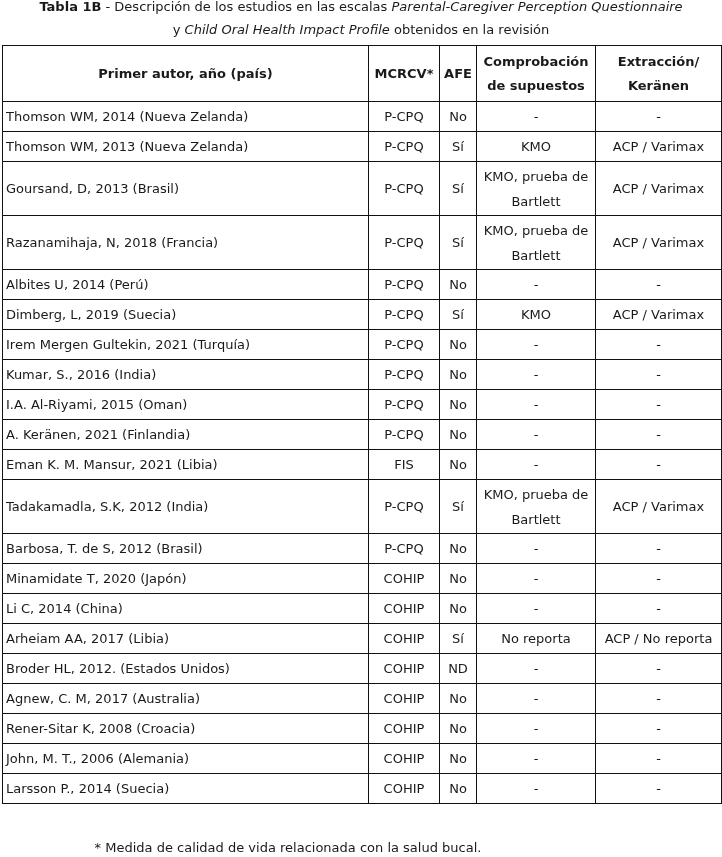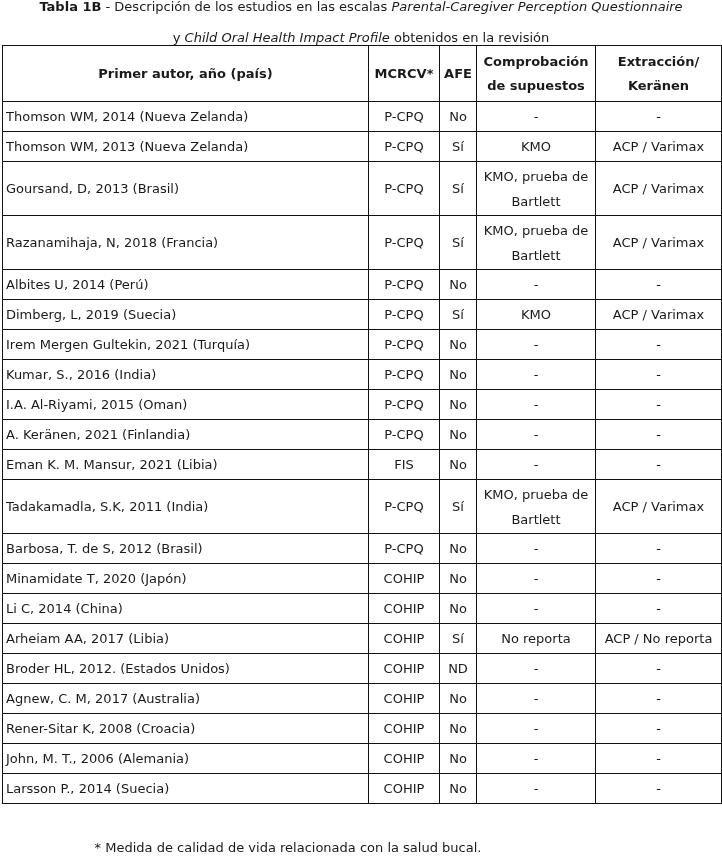--- a/index.html
+++ b/index.html
@@ -1,20 +1,20 @@
 <!DOCTYPE html>
 <html><head>
 <meta charset="utf-8">
 <style>
   html, body { margin: 0; padding: 0; background: #ffffff; }
   body { width: 722px; height: 857px; position: relative; overflow: hidden;
          font-family: "DejaVu Sans", sans-serif; color: #1a1a1a; font-size: 13px; }
   .caption { position: absolute; left: 0; width: 722px; text-align: center; font-size: 13px; line-height: 20px; }
   .caption.l1 { top: -3px; }
-  .caption.l2 { top: 28px; }
+  .caption.l2 { top: 20px; }
   .caption b { font-weight: bold; }
   .caption i { }
   table { position: absolute; left: 2px; top: 45px; width: 719px; border-collapse: collapse; table-layout: fixed; }
   td, th { border: 1px solid #111; padding: 0 3px; font-size: 13px; line-height: 25px; vertical-align: middle; }
   th { font-weight: bold; text-align: center; height: 55px; line-height: 24px; }
   td.c { text-align: center; }
   td.l { text-align: left; white-space: nowrap; }
   tr.r1 td { height: 29px; }
   tr.r2 td { height: 53px; }
   col.a { width: 366px; } col.b { width: 71px; } col.c { width: 37px; } col.d { width: 119px; } col.e { width: 126px; }
@@ -115,21 +115,21 @@
         <td class="c">-</td>
       </tr>
       <tr class="r1">
         <td class="l">Eman K. M. Mansur, 2021 (Libia)</td>
         <td class="c">FIS</td>
         <td class="c">No</td>
         <td class="c">-</td>
         <td class="c">-</td>
       </tr>
       <tr class="r2">
-        <td class="l">Tadakamadla, S.K, 2011 (India)</td>
+        <td class="l">Tadakamadla, S.K, 2012 (India)</td>
         <td class="c">P-CPQ</td>
         <td class="c">Sí</td>
         <td class="c">KMO, prueba de Bartlett</td>
         <td class="c">ACP / Varimax</td>
       </tr>
       <tr class="r1">
         <td class="l">Barbosa, T. de S, 2012 (Brasil)</td>
         <td class="c">P-CPQ</td>
         <td class="c">No</td>
         <td class="c">-</td>

